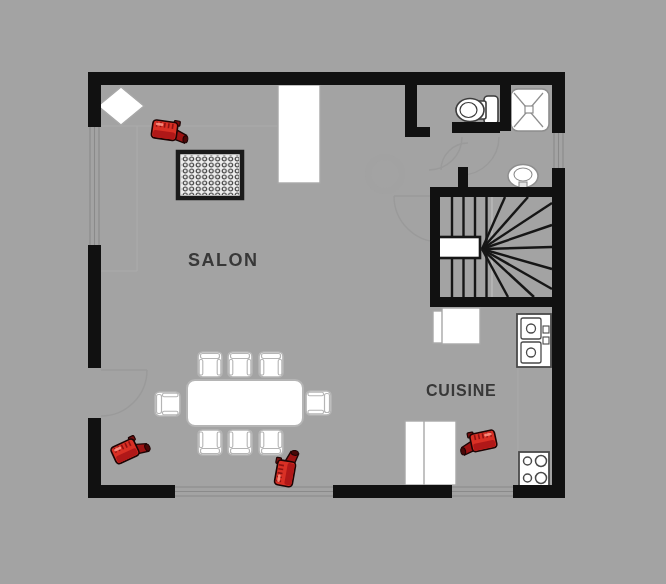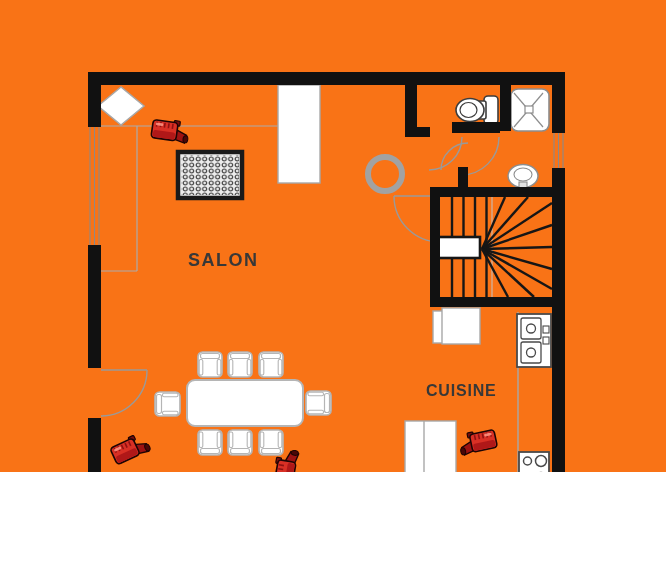--- a/index.html
+++ b/index.html
@@ -1,19 +1,19 @@
 <!DOCTYPE html>
 <html><head>
 <meta charset="utf-8">
 <style>
   html,body{margin:0;padding:0;background:#fff;}
   .canvas{
     position:relative;
-    width:666px;height:472px;
-    background:#f97316;
+    width:666px;height:584px;
+    background:#a3a3a3;
     font-family:"Liberation Sans", sans-serif;
     overflow:hidden;
   }
   .canvas svg{position:absolute;left:0;top:0;}
   text.room-label{
     font-family:"Liberation Sans", sans-serif;
     font-weight:bold;
     fill:#383838;
   }
 </style>

